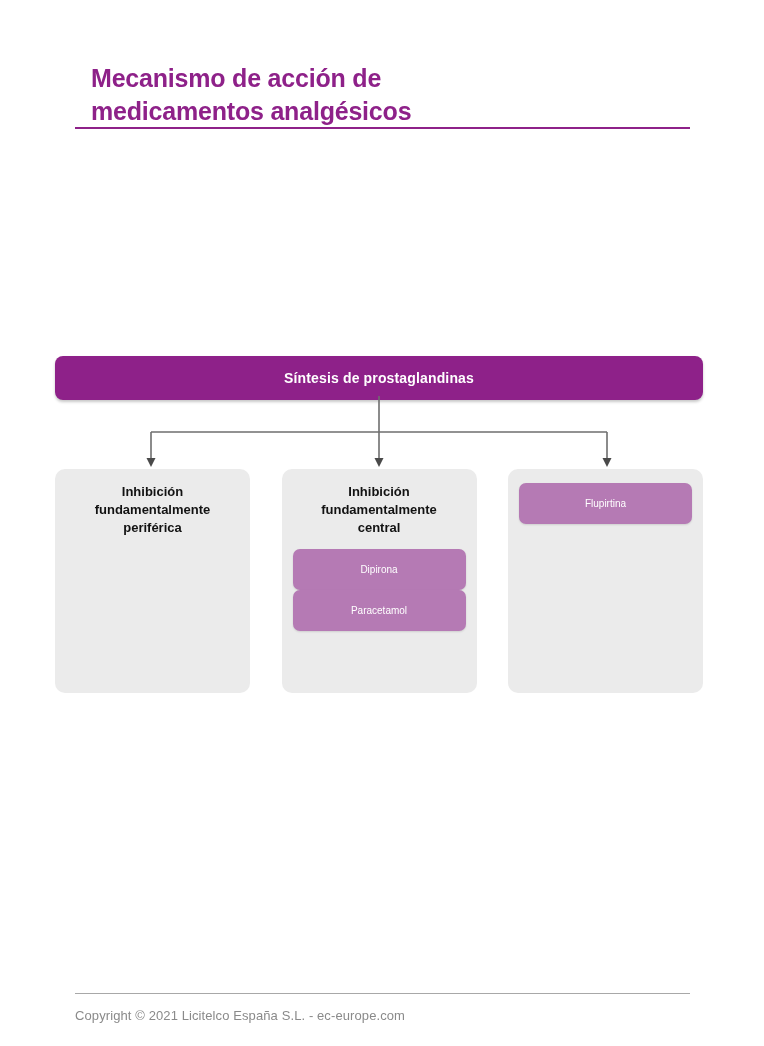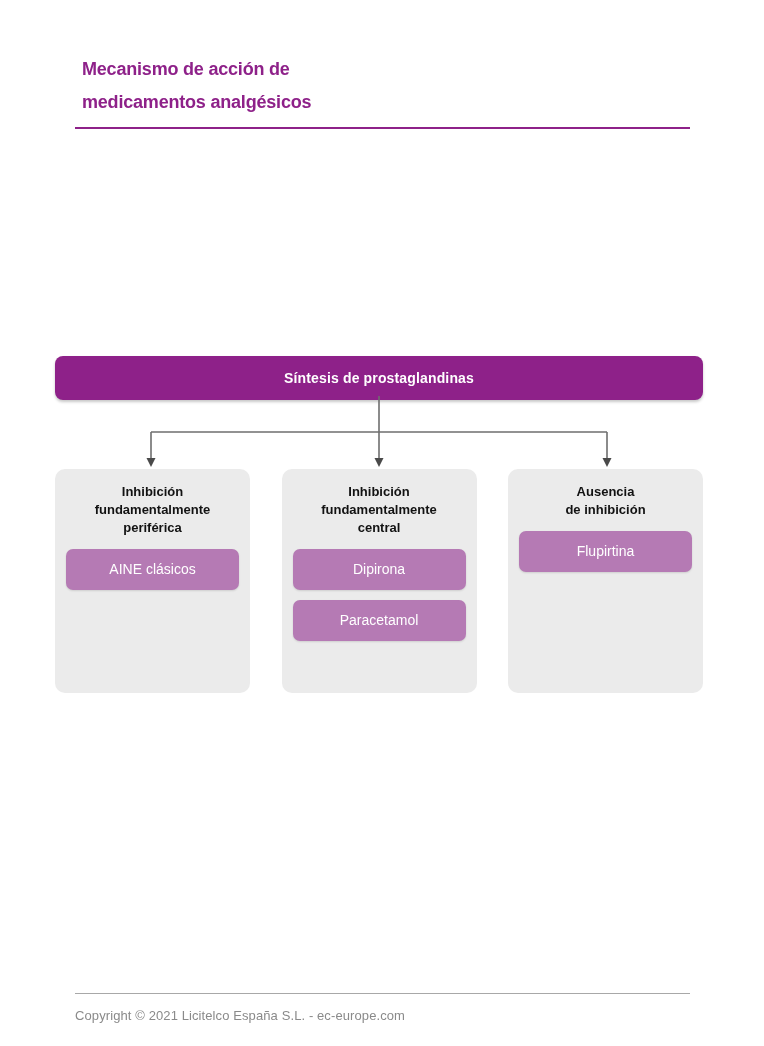--- a/index.html
+++ b/index.html
@@ -17,22 +17,22 @@
   }
 
   
   .page-header {
     position: absolute;
     left: 75px;
     top: 46px;
     width: 615px;
   }
   .page-title {
-    margin: 7px;
-    font-size: 18px;
+    margin: 16px;
+    font-size: 25px;
     line-height: 33px;
     font-weight: bold;
     color: #8e2189;
     letter-spacing: -0.2px;
     white-space: pre-line;
   }
   .title-rule {
     position: absolute;
     left: 75px;
     top: 127px;
@@ -102,25 +102,24 @@
     font-size: 13px;
     font-weight: bold;
     line-height: 18px;
     color: #121212;
     white-space: pre-line;
   }
   .pill {
     background: #b57ab4;
     border-radius: 7px;
     color: #ffffff;
-    font-size: 14px;
+    font-size: 10px;
     line-height: 19px;
     text-align: center;
     padding: 11px 8px;
-    margin-bottom: 10px;
     box-sizing: border-box;
     white-space: pre-line;
     box-shadow: 0 1px 2px rgba(0,0,0,0.12);
   }
 
   
   .footer-rule {
     position: absolute;
     left: 75px;
     top: 993px;
@@ -169,34 +168,31 @@
       <polygon points="607,71 602.5,62 611.5,62"></polygon>
     </g>
   </svg>
 
   <div class="columns">
 
     <div class="column-card">
       <p class="column-heading">Inhibición
 fundamentalmente
 periférica</p>
-      <div class="pill">AINE clásicos</div>
     </div>
 
     <div class="column-card">
       <p class="column-heading">Inhibición
 fundamentalmente
 central</p>
       <div class="pill">Dipirona</div>
       <div class="pill">Paracetamol</div>
     </div>
 
     <div class="column-card">
-      <p class="column-heading">Ausencia
-de inhibición</p>
       <div class="pill">Flupirtina</div>
     </div>
 
   </div>
 </div>
 
 <div class="footer-rule"></div>
 <div class="footer-text">Copyright © 2021 Licitelco España S.L. - ec-europe.com</div>
 
 </body></html>

